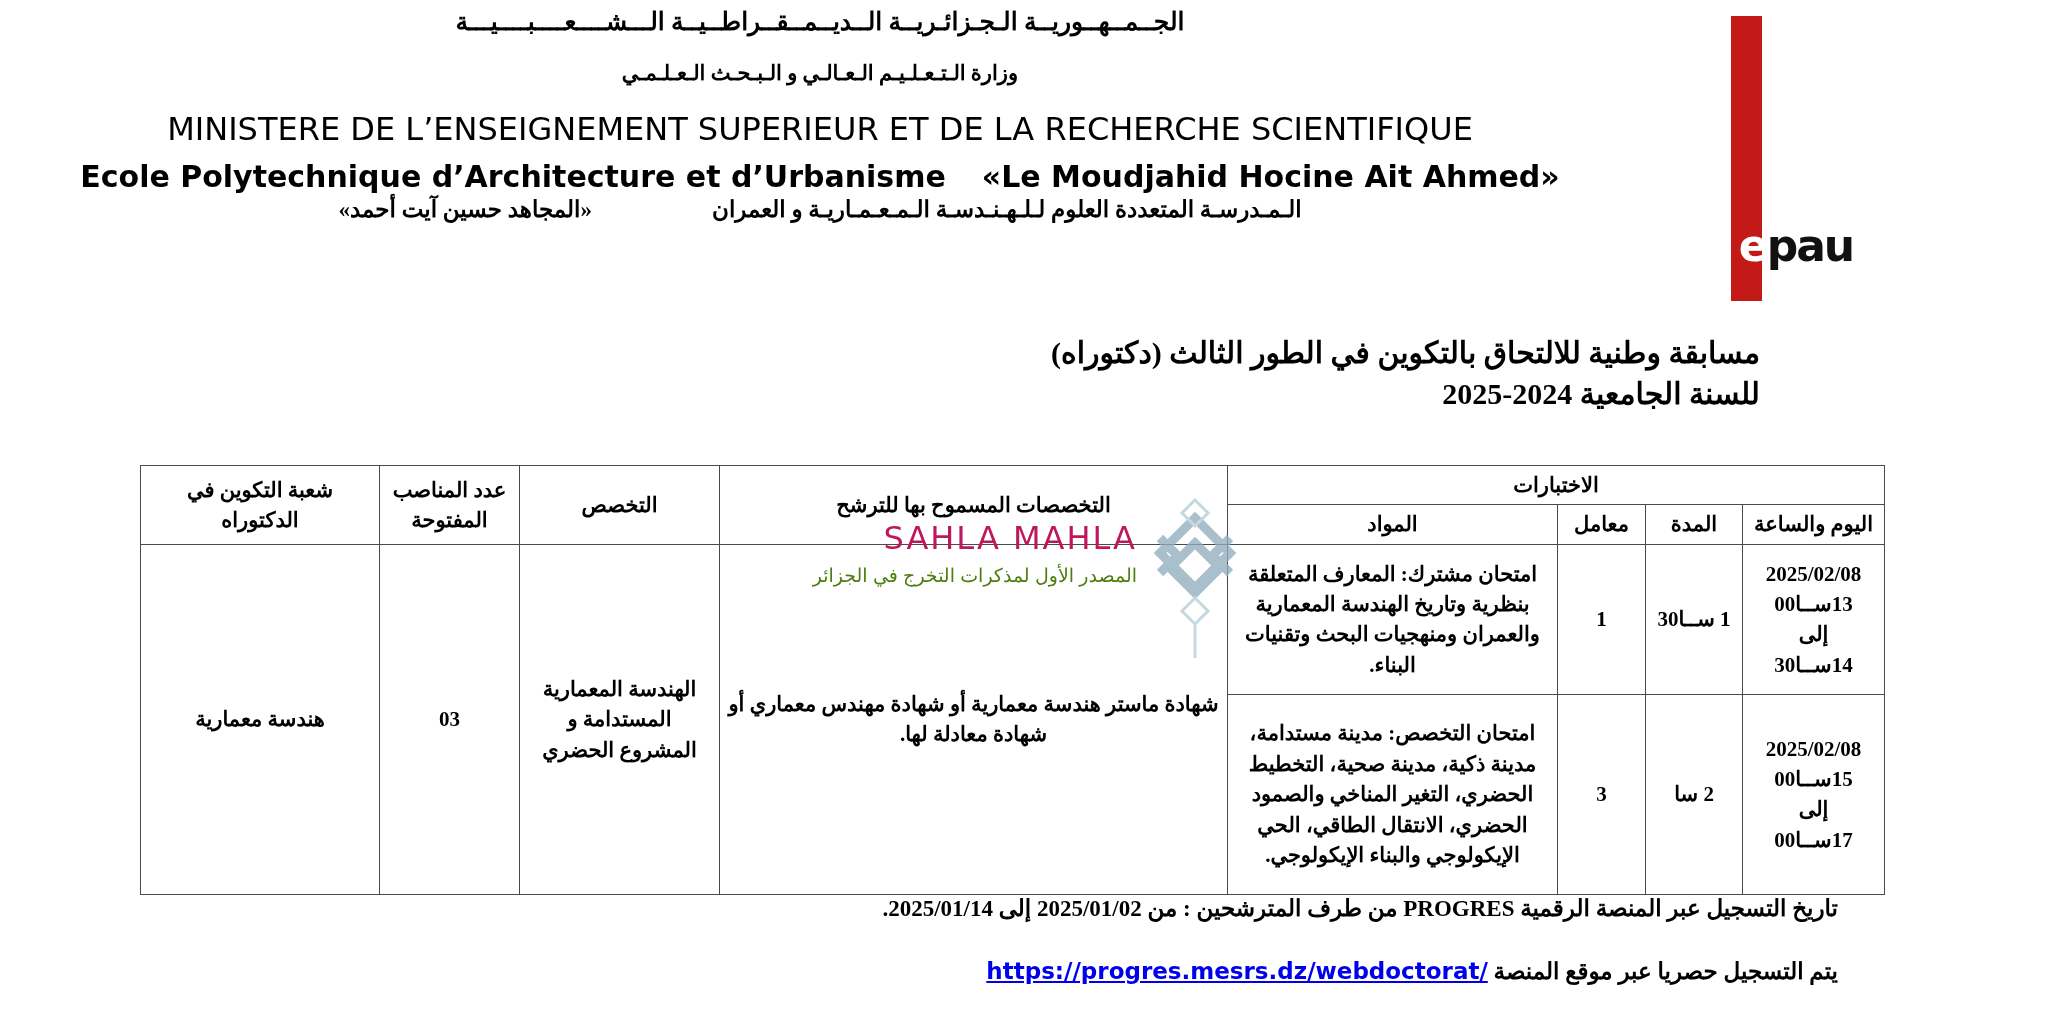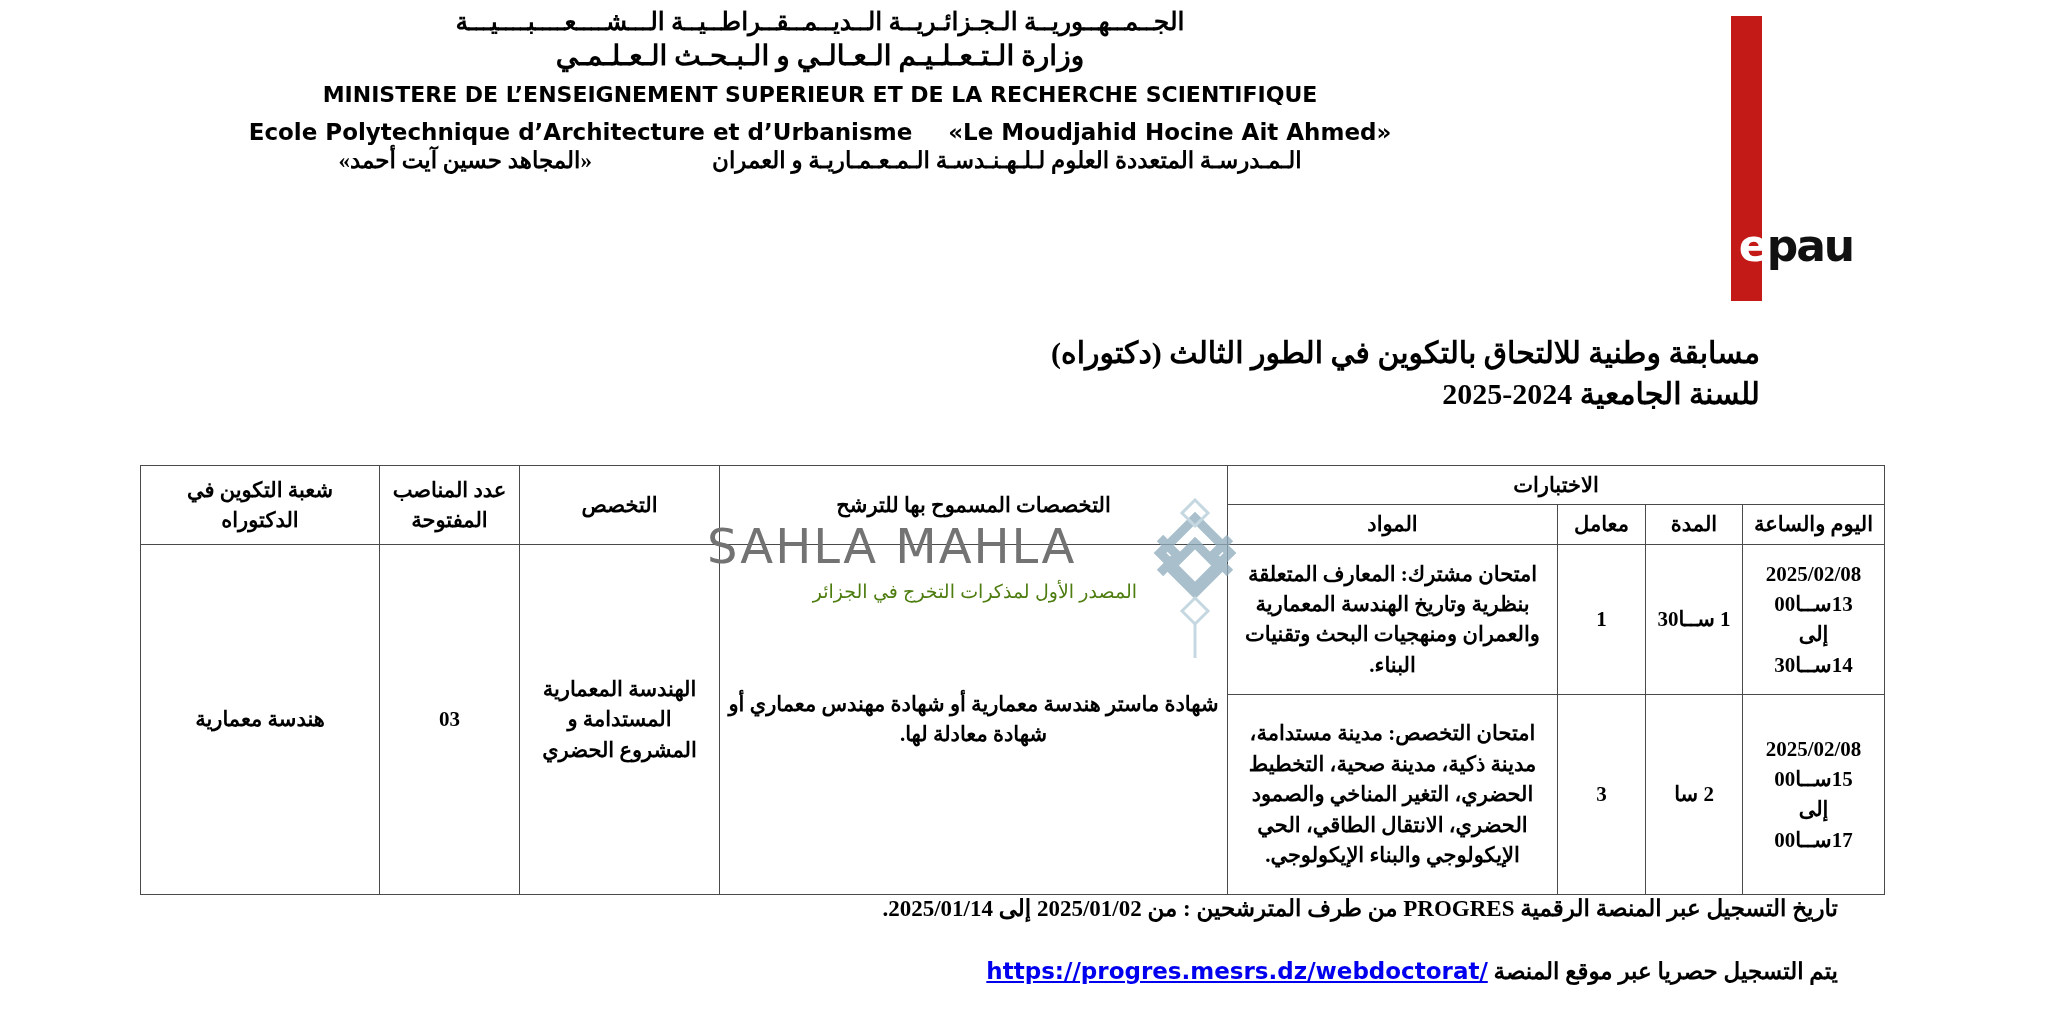--- a/index.html
+++ b/index.html
@@ -73,32 +73,32 @@
     white-space: nowrap;
   }
   .ar-head {
     font-family: "Liberation Serif", "DejaVu Serif", serif;
     font-weight: 700;
     font-size: 26px;
     letter-spacing: 1px;
     direction: rtl;
   }
   .ar-head-1 { margin-top: 7px; font-size: 25px; letter-spacing: 4px; }
-  .ar-head-2 { margin-top: 1px; font-size: 28px; letter-spacing: 2px; }
+  .ar-head-2 { margin-top: 23px; font-size: 21px; letter-spacing: 2px; }
   .fr-head {
     font-family: "DejaVu Sans", sans-serif;
-    font-weight: 700;
-    font-size: 22px;
-    direction: ltr;
-    margin-top: 9px;
+    font-weight: 400;
+    font-size: 32px;
+    direction: ltr;
+    margin-top: 24px;
   }
   .fr-head-2 {
     font-family: "DejaVu Sans", sans-serif;
     font-weight: 700;
-    font-size: 23px;
+    font-size: 30px;
     direction: ltr;
     margin-top: 10px;
   }
   .fr-head-2 .spacer { display: inline-block; width: 36px; }
   .ar-head-3 {
     font-size: 23px;
     font-weight: 700;
     direction: rtl;
   }
   .ar-head-3 .gap { display: inline-block; width: 120px; }
@@ -205,24 +205,25 @@
   .wm-text {
     position: absolute;
     top: 24px;
     left: 2px;
     direction: ltr;
     text-align: left;
   }
   .wm-title {
     font-family: "DejaVu Sans", sans-serif;
     font-weight: 400;
-    font-size: 48px;
+    font-size: 32px;
     letter-spacing: 2px;
-    color: #737373;
+    color: #be185d;
     line-height: 1;
+    text-align: right;
   }
   .wm-sub {
     margin-top: 10px;
     font-family: "Liberation Sans", sans-serif;
     font-size: 19px;
     color: #4d7c0f;
     direction: rtl;
     text-align: right;
     width: 430px;
   }

